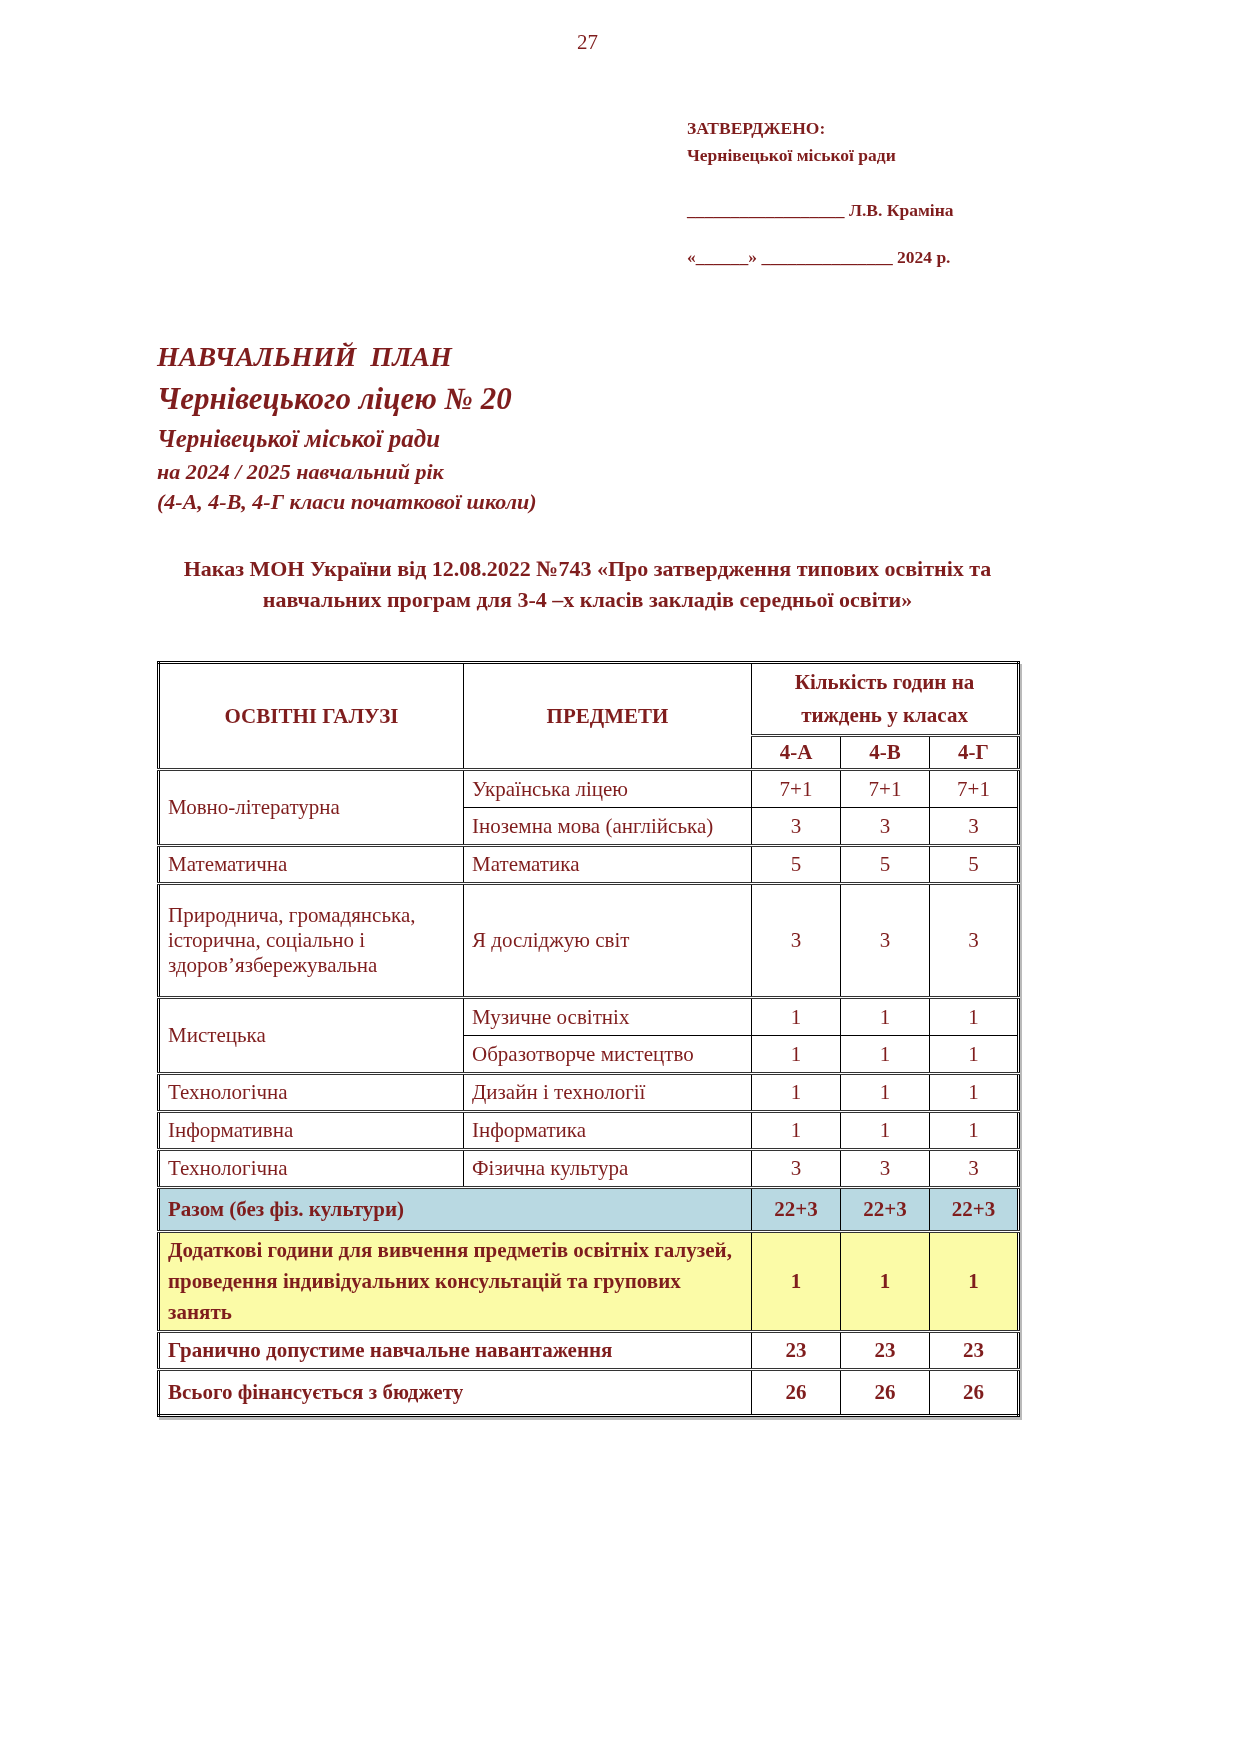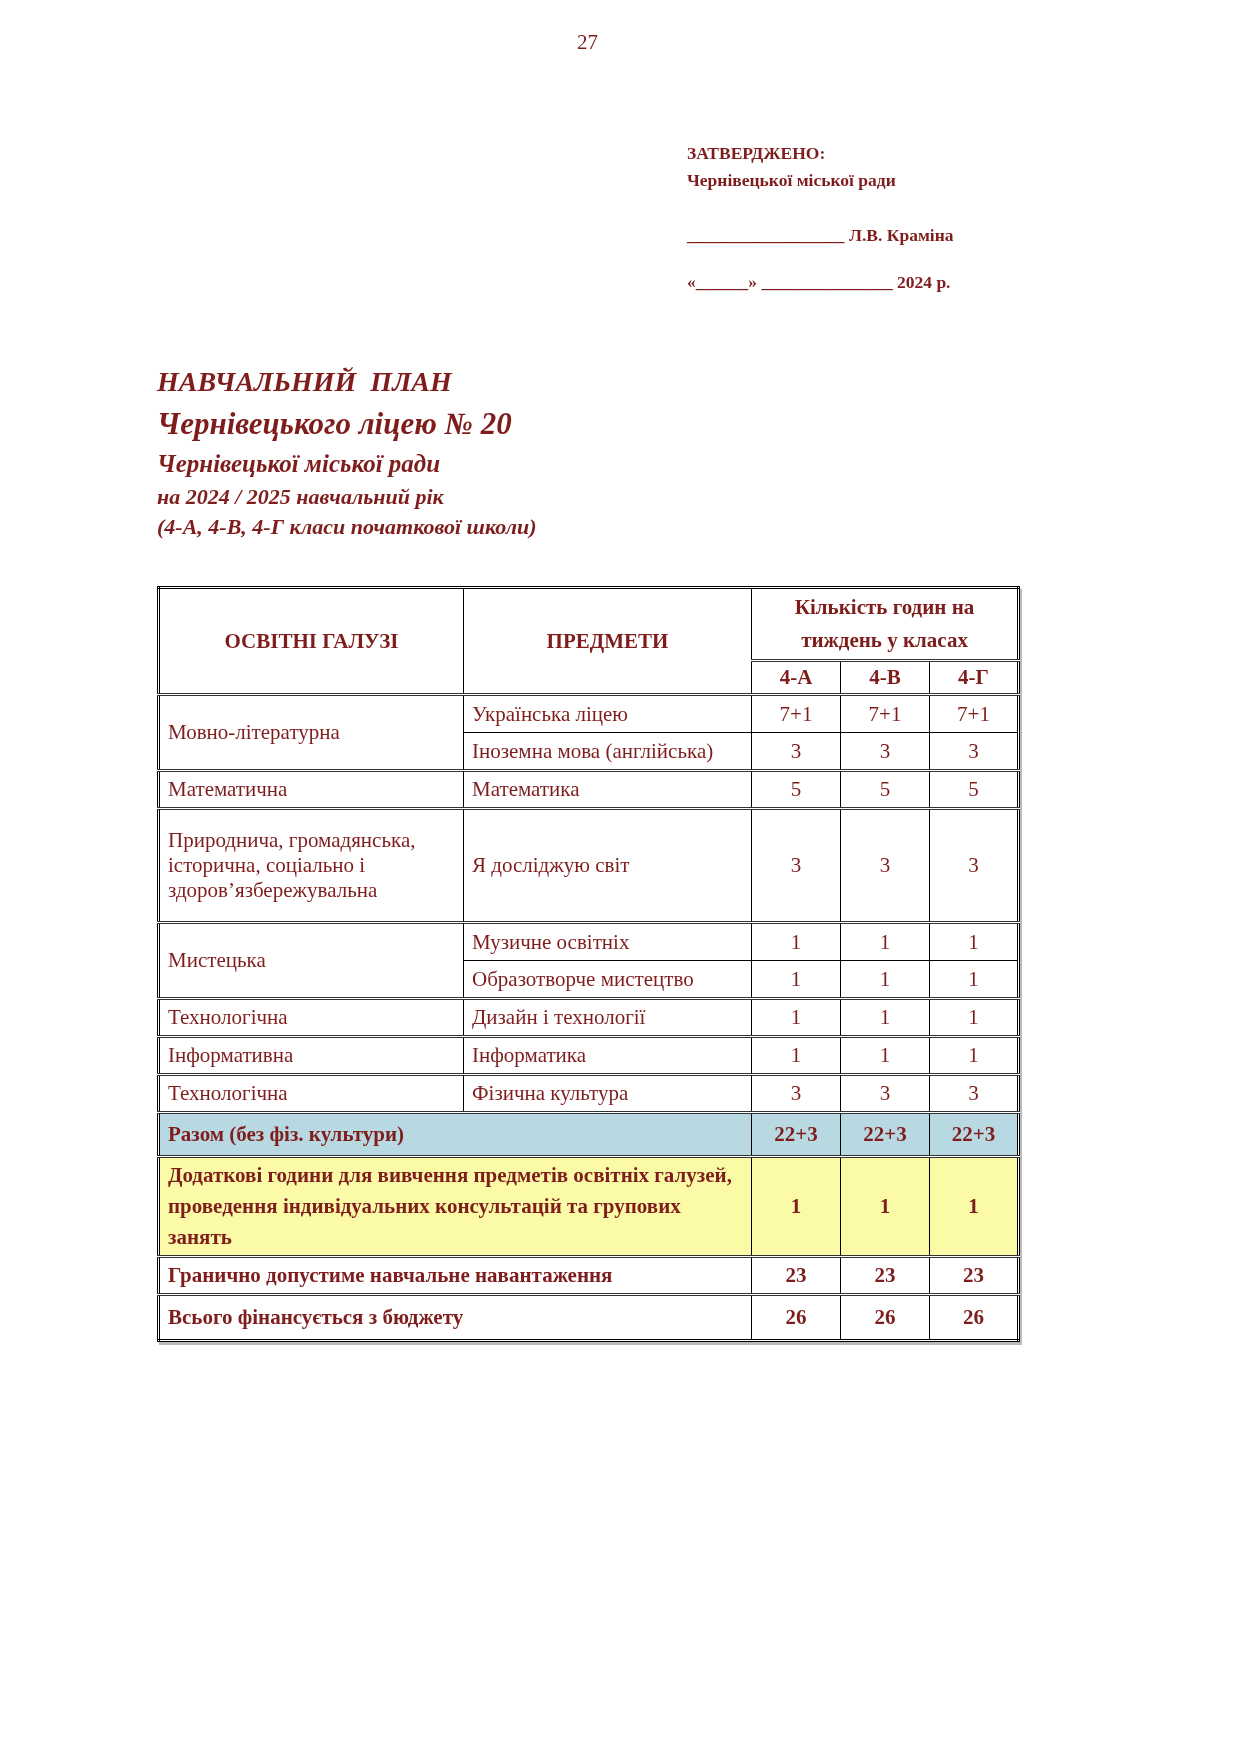--- a/index.html
+++ b/index.html
@@ -11,21 +11,21 @@
     color:#7f1d1d;
     box-sizing:border-box;
     padding-top:30px;
     overflow:hidden;
   }
   .content { width:861px; margin-left:157px; }
 
   .page-number { text-align:center; font-size:21px; }
 
   .approval-block {
-    margin-left:530px; margin-top:85px;
+    margin-left:530px; margin-top:60px;
     font-weight:bold; font-size:17.5px; line-height:27px;
     white-space:nowrap;
   }
   .approval-sig  { margin-top:28px; }
   .approval-date { margin-top:20px; }
 
   .title-block { margin-top:70px; text-align:left; font-weight:bold;font-style:italic; }
   .t1 { font-size:28px; white-space:pre-wrap; }
   .t2 { font-size:31px; margin-top:8px; }
   .t3 { font-size:25px; margin-top:8px; }
@@ -91,20 +91,21 @@
     </div>
 
     <div class="title-block">
       <div class="t1">НАВЧАЛЬНИЙ  ПЛАН</div>
       <div class="t2">Чернівецького ліцею № 20</div>
       <div class="t3">Чернівецької міської ради</div>
       <div class="t4">на 2024 / 2025 навчальний рік</div>
       <div class="t5">(4-А, 4-В, 4-Г класи початкової школи)</div>
     </div>
 
+    <div class="order-note">Наказ МОН України від 12.08.2022 №743 «Про затвердження типових освітніх та навчальних програм для 3-4 –х класів закладів середньої освіти»</div>
 
     <table class="curriculum">
       <colgroup>
         <col class="c1">
           <col class="c2">
           <col class="cn">
           <col class="cn">
           <col class="cn">
       </colgroup>
       <thead>

